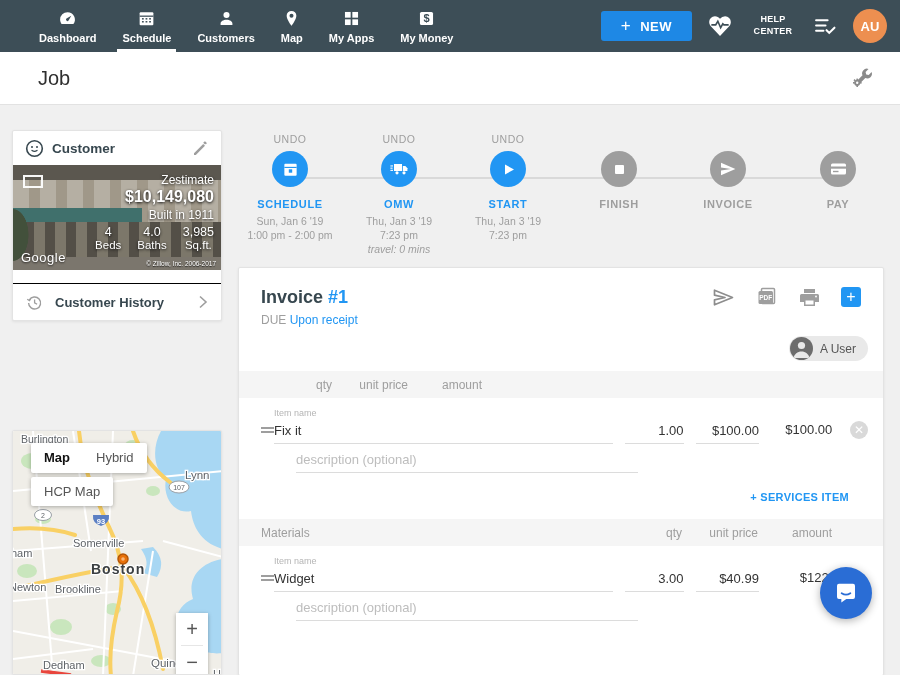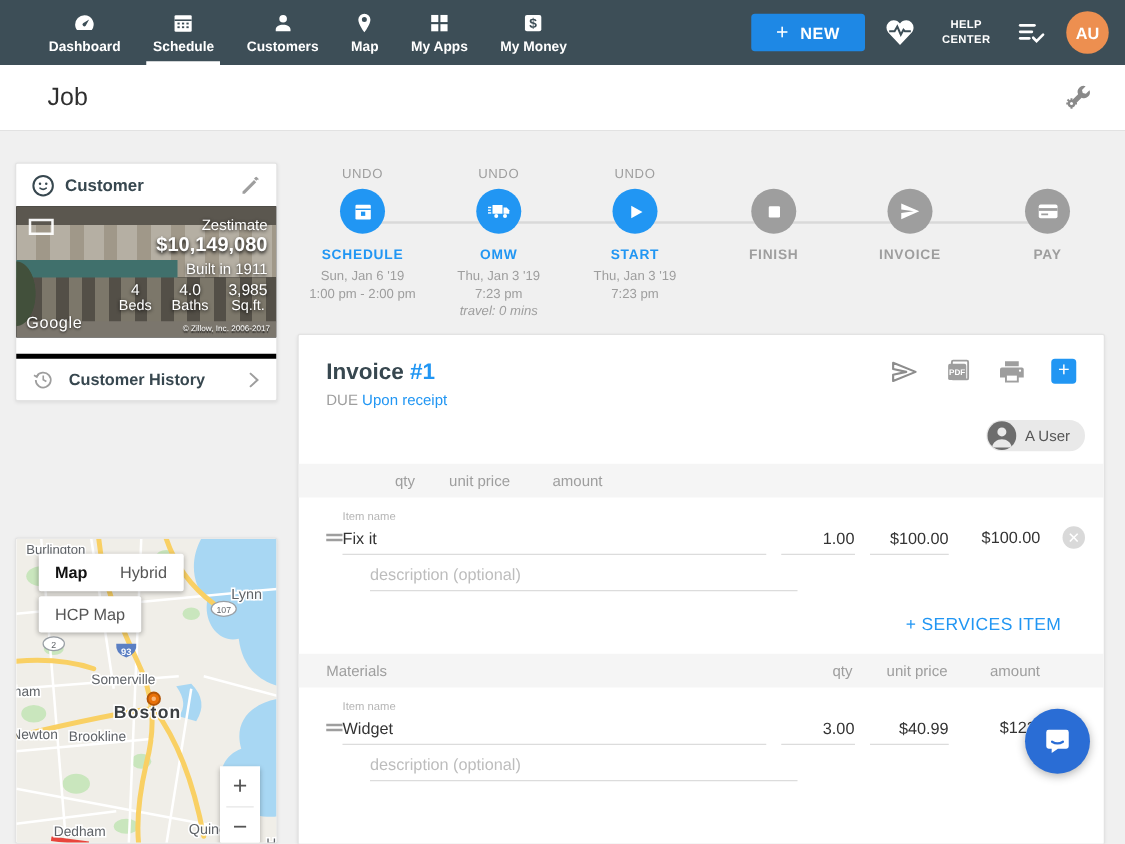--- a/index.html
+++ b/index.html
@@ -43,21 +43,21 @@
   .zest .z3 { font-size:12px; margin-bottom:3px; }
   .zstats { display:flex; justify-content:flex-end; gap:16px; }
   .zstat { text-align:center; }
   .zstat .v { font-size:12.5px; }
   .zstat .l { font-size:11.5px; }
   .google-wm { position:absolute; left:8px; bottom:5px; color:#fff; font-size:13px; letter-spacing:.5px; text-shadow:0 1px 2px rgba(0,0,0,.7); }
   .zcopy { position:absolute; right:5px; bottom:3px; color:#fff; font-size:6.5px; text-shadow:0 1px 1px rgba(0,0,0,.8); }
   .contact { padding:13px 13px 0; }
   .c-row { display:flex; justify-content:space-between; align-items:flex-start; margin-bottom:14px; }
   .c-text { font-size:13px; color:#424242; line-height:1.35; }
-  .history-row { border-top:4px solid #000000; height:37px; display:flex; align-items:center; gap:12px; padding:0 13px; cursor:pointer; }
+  .history-row { border-top:1px solid #000000; height:37px; display:flex; align-items:center; gap:12px; padding:0 13px; cursor:pointer; }
   .history-row .h-label { flex:1; font-size:13px; font-weight:bold; color:#37474f; }
 
   
   .map-card { position:absolute; left:12px; top:430px; width:210px; height:245px; overflow:hidden; background:#fff; }
   .map-btn-group { position:absolute; left:18px; top:12px; display:flex; background:#fff; border-radius:2px; box-shadow:0 1px 4px rgba(0,0,0,.3); z-index:5; }
   .map-btn { padding:0 13px; height:30px; line-height:30px; font-size:13px; color:#565656; cursor:pointer; }
   .map-btn.sel { font-weight:bold; color:#111; }
   .hcp-btn { position:absolute; left:18px; top:46px; height:29px; line-height:29px; padding:0 13px; background:#fff; font-size:13px; color:#565656; border-radius:2px; box-shadow:0 1px 4px rgba(0,0,0,.3); z-index:5; cursor:pointer; }
   .zoomctrl { position:absolute; right:13px; top:182px; width:32px; background:#fff; box-shadow:0 1px 4px rgba(0,0,0,.3); z-index:5; }
   .zbtn { width:32px; height:32px; display:flex; align-items:center; justify-content:center; font-size:20px; color:#555; cursor:pointer; }
@@ -105,21 +105,21 @@
   .tiny-label { font-size:9px; color:#b5b5b5; margin-bottom:3px; }
   .field { border-bottom:1px solid #dcdcdc; font-size:13px; color:#333; padding:2px 0 5px; cursor:text; }
   .field.num { text-align:right; }
   .colq .field, .colu .field { margin-left:12px; }
   .amount-cell { width:74px; text-align:right; font-size:13px; color:#333; padding-bottom:7px; }
   .remove-cell { width:36px; display:flex; justify-content:flex-end; align-items:center; padding-bottom:5px; }
   .x-btn { width:18px; height:18px; border-radius:50%; background:#d9d9d9; color:#fff; font-size:12px; display:flex; align-items:center; justify-content:center; cursor:pointer; }
   .desc-row { padding:6px 15px 0 57px; }
   .desc-field { width:342px; border-bottom:1px solid #dcdcdc; font-size:13px; color:#bdbdbd; padding:2px 0 5px; cursor:text; }
   .add-row { display:flex; justify-content:flex-end; padding:18px 34px 16px 0; }
-  .add-link { font-size:14px; font-weight:normal; color:#2196f3; letter-spacing:.3px; cursor:pointer; }
+  .add-link { font-size:11px; font-weight:bold; color:#2196f3; letter-spacing:.3px; cursor:pointer; }
 
   
   .chat-bubble { position:absolute; left:820px; top:567px; width:52px; height:52px; border-radius:50%; background:#2a6dd5; display:flex; align-items:center; justify-content:center; box-shadow:0 2px 8px rgba(0,0,0,.3); cursor:pointer; z-index:40; }
 
   svg { display:block; }
 </style>
 </head>
 <body>
 
 <div class="topnav">

